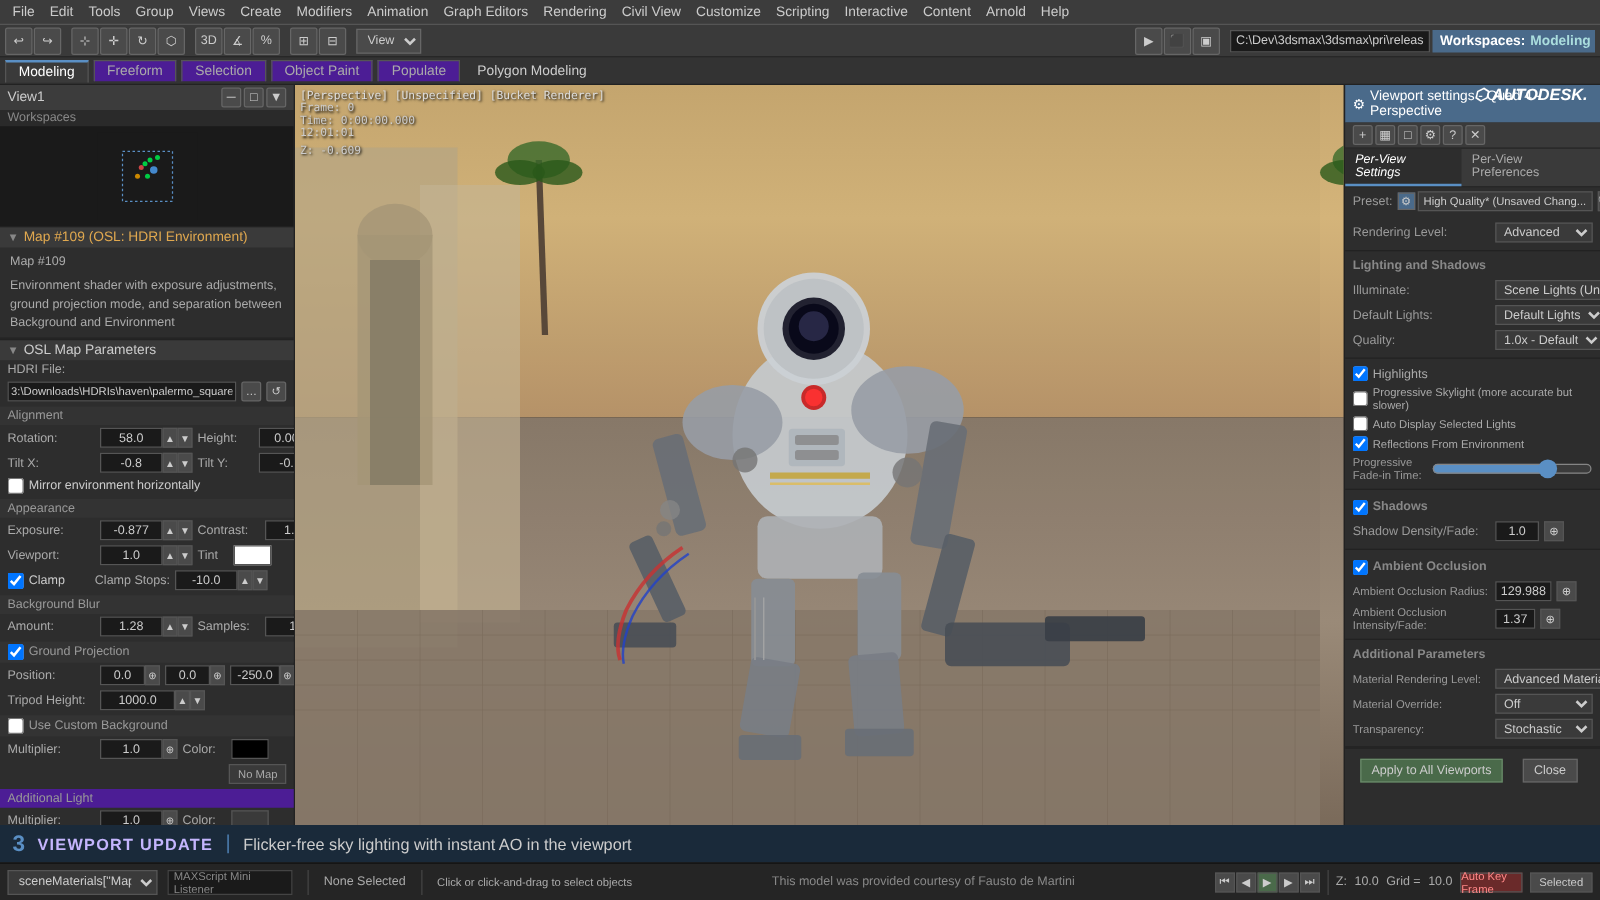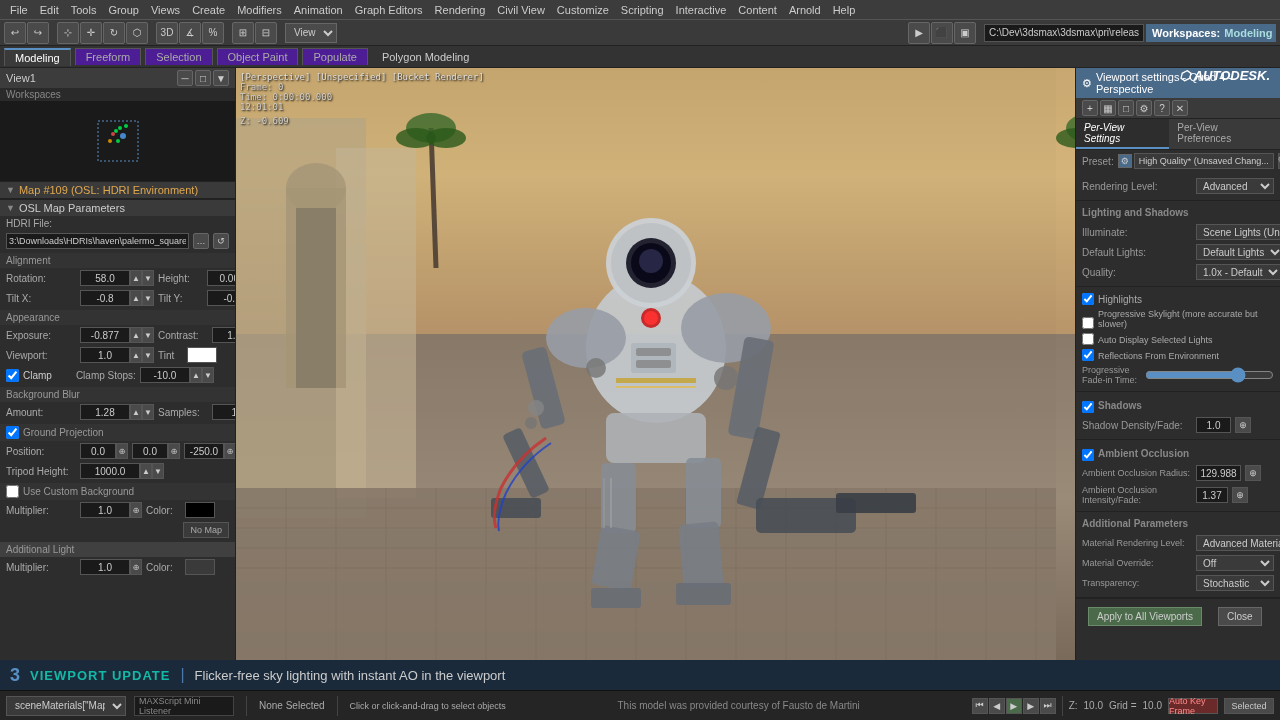--- a/index.html
+++ b/index.html
@@ -301,21 +301,21 @@
       flex: 1;
       height: 16px;
       background: #3a3a3a;
       border: 1px solid #555;
       color: #ccc;
       font-size: 10px;
       padding: 0 2px;
     }
     .vp-check-row {
       display: flex;
-      align-items: flex-end;
+      align-items: center;
       gap: 4px;
       padding: 2px 0;
       color: #aaa;
     }
     .vp-check-row input[type=checkbox] { margin: 0; width: 12px; height: 12px; }
     .vp-section-title {
       color: #888;
       font-weight: bold;
       padding: 2px 0;
       margin-bottom: 2px;
@@ -350,21 +350,21 @@
       align-items: center;
       padding: 0 10px;
       gap: 10px;
     }
     .notif-logo {
       color: #5a8fc4;
       font-size: 18px;
       font-weight: bold;
     }
     .notif-title {
-      color: #14b8a6;
+      color: #c4b5fd;
       font-weight: bold;
       font-size: 13px;
       letter-spacing: 1px;
     }
     .notif-separator {
       color: #4a7aaa;
       font-size: 16px;
     }
     .notif-text {
       color: #cccccc;
@@ -573,20 +573,24 @@
           <rect x="20" y="15" width="40" height="40" fill="none" stroke="#5a8fc4" stroke-width="1" stroke-dasharray="2"></rect>
         </svg>
       </div>
     </div>
 
     <div class="map-section">
       <div class="section-title">
         <span class="arrow">▼</span>
         <span>Map #109 (OSL: HDRI Environment)</span>
       </div>
+      <div class="section-body">
+        <div>Map #109</div>
+        <div style="margin-top:4px;">Environment shader with exposure adjustments, ground projection mode, and separation between Background and Environment</div>
+      </div>
     </div>
 
     <div style="overflow-y:auto;flex:1;">
       <div class="param-section-title">
         <span style="font-size:9px;color:#888;">▼</span>
         <span>OSL Map Parameters</span>
       </div>
 
       <div class="param-row">
         <span class="param-label">HDRI File:</span>
@@ -619,20 +623,24 @@
           <input class="param-input" value="-0.8" style="">
           <div class="param-spinbtn">▲</div>
           <div class="param-spinbtn">▼</div>
         </div>
         <span class="param-label" style="width:45px;">Tilt Y:</span>
         <div class="param-field-group">
           <input class="param-input" value="-0.1" style="">
 
         </div>
       </div>
+      <div class="checkbox-row">
+        <input type="checkbox" style="">
+        <span>Mirror environment horizontally</span>
+      </div>
 
       <div class="param-row" style="background:#333;margin-top:2px;">
         <span style="color:#999;font-size:10px;">Appearance</span>
       </div>
       <div class="param-row">
         <span class="param-label">Exposure:</span>
         <div class="param-field-group">
           <input class="param-input" value="-0.877" style="">
           <div class="param-spinbtn">▲</div>
           <div class="param-spinbtn">▼</div>
@@ -720,21 +728,21 @@
           <div class="param-spinbtn">⊕</div>
         </div>
         <span class="param-label" style="width:35px;">Color:</span>
         <div class="color-swatch" style="background:#000;"></div>
       </div>
       <div class="param-row">
         <span style="flex:1;"></span>
         <button style="height:16px;background:#3a3a3a;border:1px solid #555;color:#aaa;font-size:9px;cursor:pointer;padding:0 6px;">No Map</button>
       </div>
 
-      <div class="param-row" style="background:#404040;margin-top:2px;align-items:flex-end;">
+      <div class="param-row" style="background:#4c1d95;margin-top:2px;align-items:flex-end;">
         <span style="color:#999;font-size:10px;">Additional Light</span>
       </div>
       <div class="param-row">
         <span class="param-label">Multiplier:</span>
         <div class="param-field-group">
           <input class="param-input" value="1.0" style="">
           <div class="param-spinbtn">⊕</div>
         </div>
         <span class="param-label" style="width:35px;">Color:</span>
         <div class="color-swatch" style="background:#3a3a3a;"></div>

